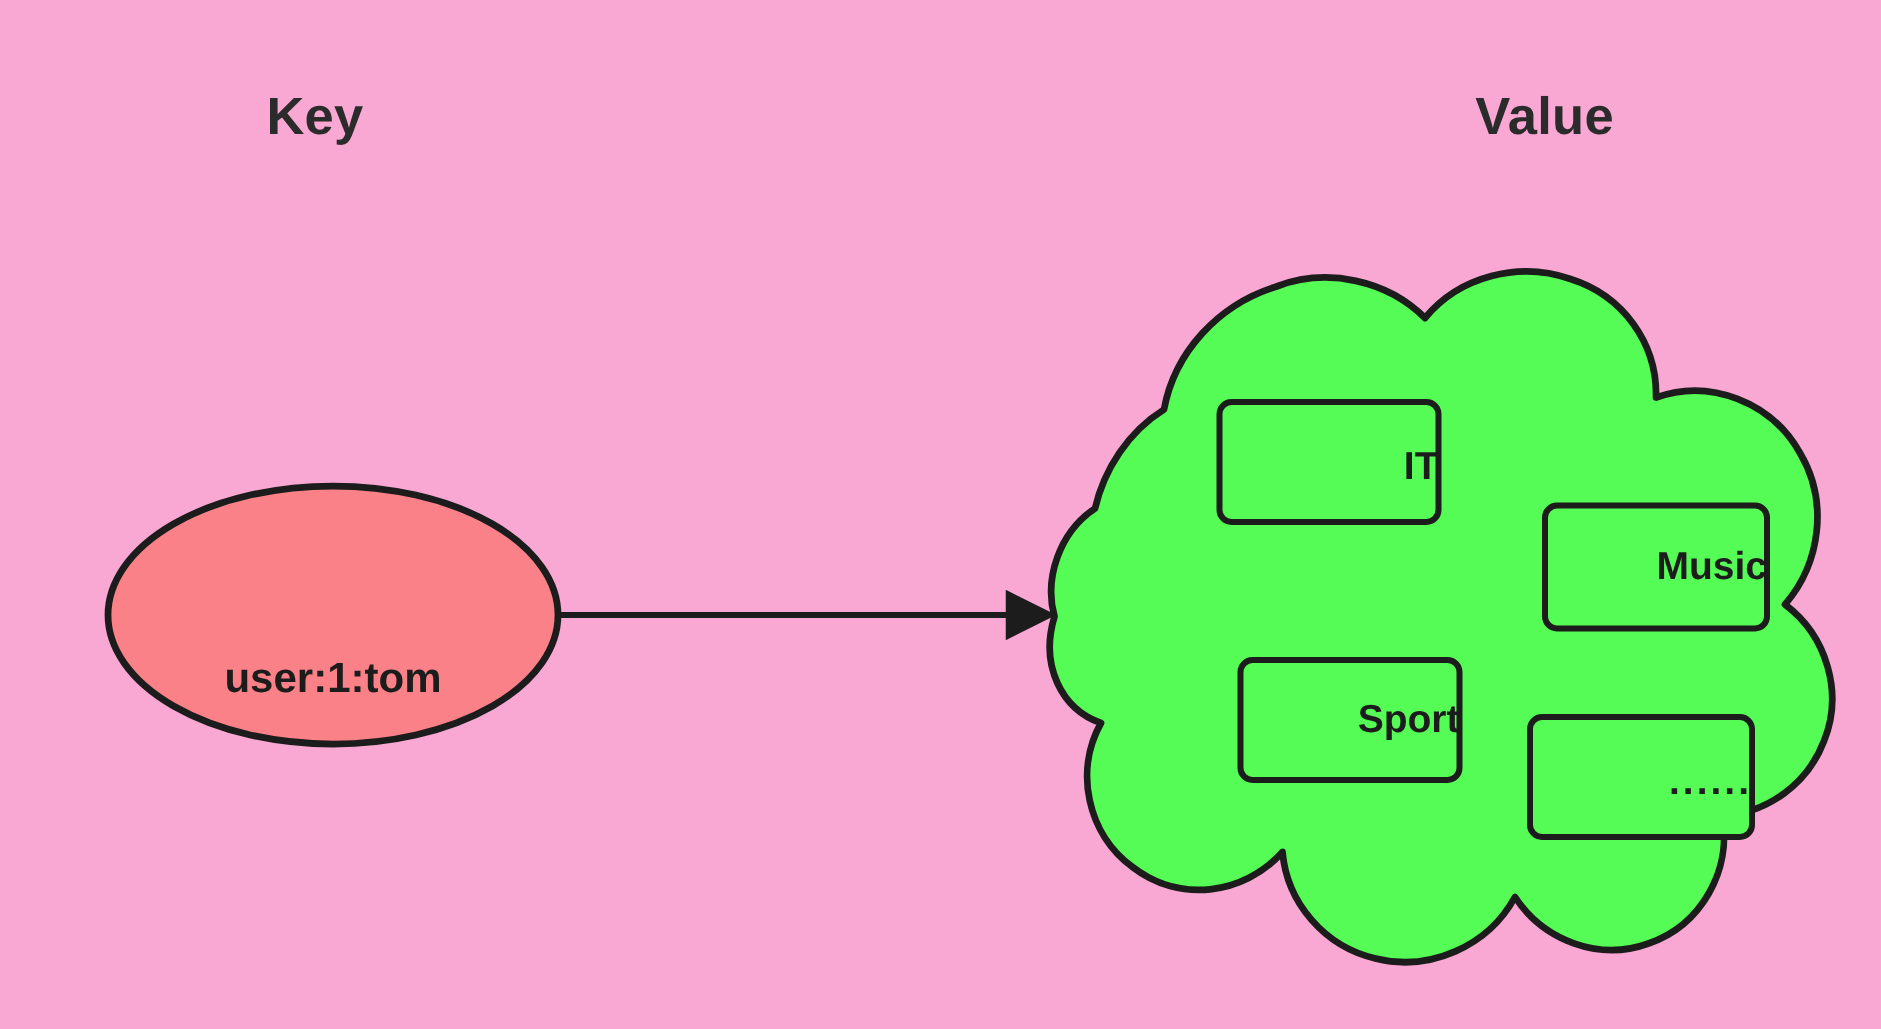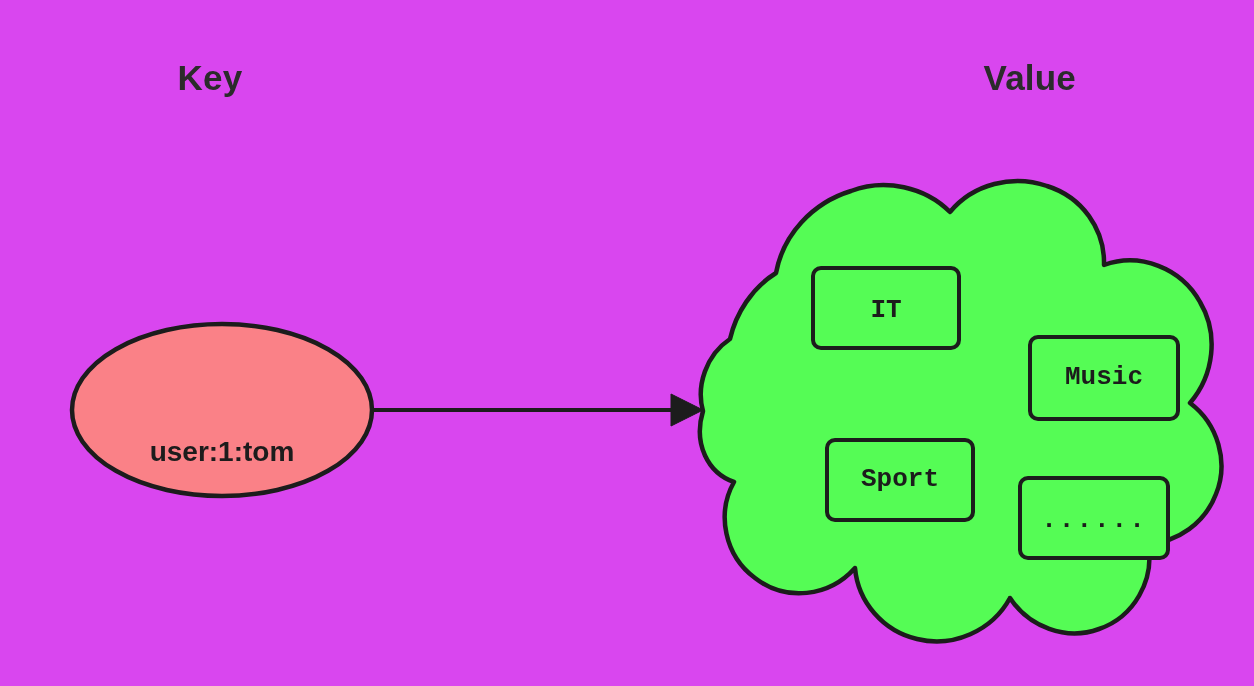--- a/index.html
+++ b/index.html
@@ -8,21 +8,21 @@
     padding: 0;
     background: #ffffff;
   }
   body {
     font-family: "Liberation Sans", "DejaVu Sans", sans-serif;
   }
   #canvas {
     position: relative;
     width: 1254px;
     height: 686px;
-    background: #d946ef;
+    background: #f9a8d4;
     overflow: hidden;
   }
   #diagram-svg {
     position: absolute;
     left: 0;
     top: 0;
     width: 1254px;
     height: 686px;
     display: block;
   }
@@ -61,23 +61,22 @@
     width: 300px;
     font-size: 28px;
     margin-top: 44px;
   }
   .value-item-label {
     position: absolute;
     font-weight: bold;
     font-size: 26px;
     color: #1c1c1c;
     white-space: nowrap;
-    text-align: center;
+    text-align: right;
     user-select: none;
-    font-family: Liberation Mono, monospace;
   }
   #value-item-0-label { left: 813px; top: 295px; width: 146px; }
   #value-item-1-label { left: 1030px; top: 362px; width: 148px; }
   #value-item-2-label { left: 827px; top: 464px; width: 146px; }
   #value-item-3-label { left: 1020px; top: 505px; width: 148px; letter-spacing: 2px; }
 </style>
 </head>
 <body>
 
 <div id="canvas">

